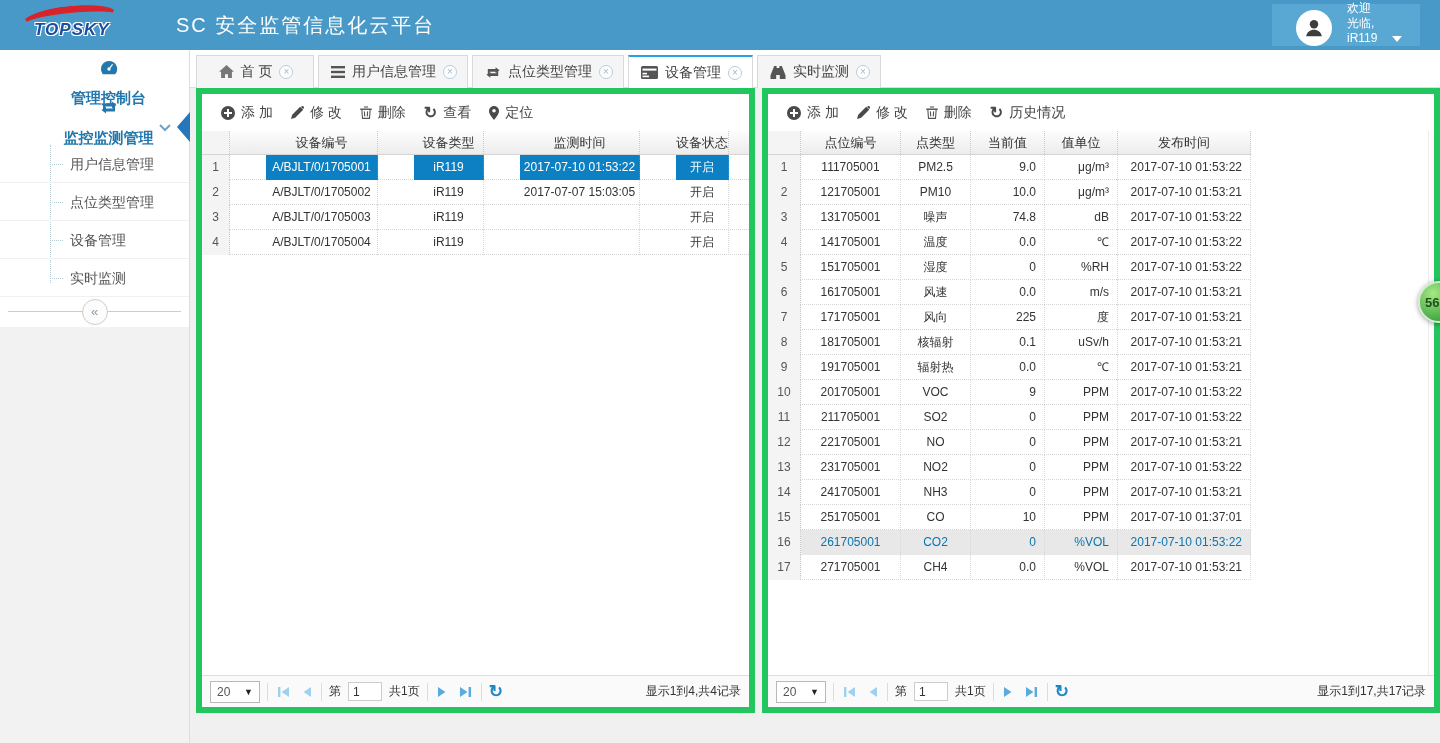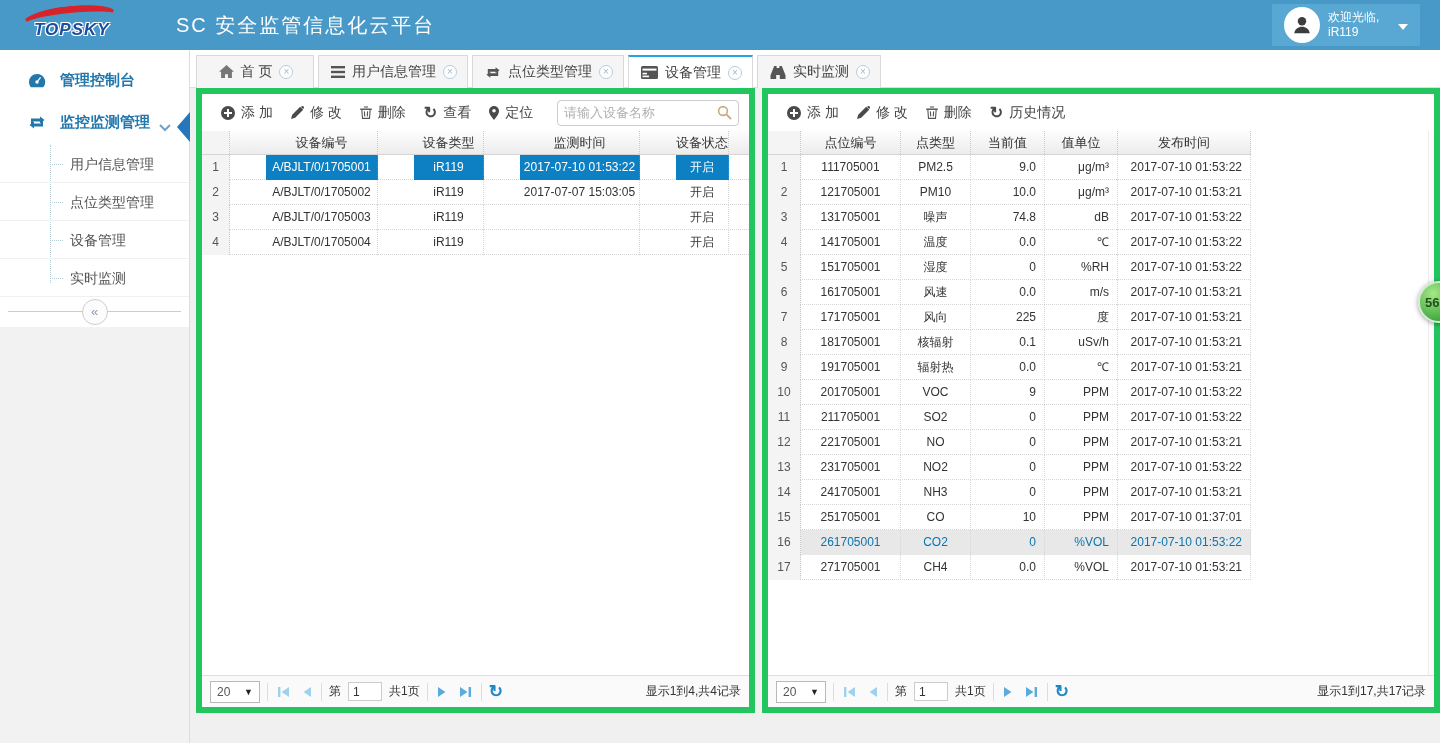--- a/index.html
+++ b/index.html
@@ -9,31 +9,31 @@
   
   .topbar { height:50px; background:#4899c7; position:relative; }
   .logo { position:absolute; left:24px; top:6px; width:120px; height:40px; }
   .logo .swoosh { position:absolute; left:-2px; top:0px; width:96px; height:26px;
       border:3px solid transparent; border-top:7px solid #d8232a; border-radius:50%; transform:rotate(-6deg); }
   .logo .logo-text { position:absolute; left:10px; top:14px; font-style:italic; font-weight:bold;
       font-size:17px; letter-spacing:1px; color:#1a4e9e;
       text-shadow:-1px -1px 0 #fff,1px -1px 0 #fff,-1px 1px 0 #fff,1px 1px 0 #fff,0 1px 0 #fff,0 -1px 0 #fff; }
   .app-title { position:absolute; left:176px; top:0; line-height:50px; color:#fff; font-size:20px; letter-spacing:2px; }
   .user-chip { position:absolute; right:20px; top:4px; width:148px; height:42px; background:#58a8d3;
-      display:flex; align-items:center; padding:0 12px; gap:8px; }
+      display:flex; align-items:flex-end; padding:0 24px; gap:15px; }
   .avatar { width:36px; height:36px; border-radius:50%; background:#fff; display:flex; align-items:center; justify-content:center; flex-shrink:0; }
   .user-text { color:#fff; font-size:12px; line-height:15px; flex:1; }
   .user-caret { flex-shrink:0; }
 
   
   .body { display:flex; height:693px; }
   .sidebar { width:190px; background:#f2f2f2; border-right:1px solid #ddd; display:flex; flex-direction:column; position:relative; }
   .menu { background:#fff; padding-top:10px; }
   .m-item { height:40px; display:flex; align-items:center; padding-left:28px; gap:14px;
-      color:#2277ac; font-weight:bold; font-size:15px; position:relative; cursor:pointer; }
+      color:#2277ac; font-weight:bold; font-size:15px; position:relative; cursor:pointer;flex-direction:column; }
   .m-item.group { height:45px; }
   .m-item .chev { position:absolute; right:18px; top:18px; }
   .side-arrow { position:absolute; right:-1px; top:62px; width:0; height:0;
       border-top:15px solid transparent; border-bottom:15px solid transparent; border-right:13px solid #2577b9; z-index:5; }
   .sub { position:relative; }
   .sub::before { content:''; position:absolute; left:50px; top:0; bottom:14px; border-left:1px dotted #b5cbd8; }
   .sub-item { height:38px; line-height:38px; padding-left:70px; color:#555; font-size:14px;
       border-bottom:1px solid #f0f0f0; position:relative; cursor:pointer; }
   .sub-item::before { content:''; position:absolute; left:50px; top:19px; width:13px; border-top:1px dotted #b5cbd8; }
   .collapse-bar { height:30px; background:#fff; position:relative; }
@@ -287,29 +287,20 @@
                 <div class="tool">
                   <span class="icn">
                     <svg width="10" height="14" viewBox="0 0 10 14">
                       <path fill="#4a4a4a" d="M5 0C2.2 0 0 2.2 0 5c0 3.5 5 9 5 9s5-5.5 5-9c0-2.8-2.2-5-5-5z"></path>
                       <circle cx="5" cy="4.8" r="1.8" fill="#fff"></circle>
                     </svg>
                   </span>
                   <span>定位</span>
                 </div>
               </div>
-            <div class="search-box">
-              <input placeholder="请输入设备名称" style="">
-              <span class="icn">
-                <svg width="15" height="15" viewBox="0 0 15 15">
-                    <circle cx="6" cy="6" r="4.4" fill="none" stroke="#c7ab7c" stroke-width="1.6"></circle>
-                    <line x1="9.4" y1="9.4" x2="14" y2="14" stroke="#c7ab7c" stroke-width="1.8"></line>
-                  </svg>
-              </span>
-            </div>
           </div>
           <div class="tblwrap">
             <div class="tbl-header grid-left">
                 <div class="hcell num-cell"></div>
                 <div class="hcell">设备编号</div>
                 <div class="hcell">设备类型</div>
                 <div class="hcell">监测时间</div>
                 <div class="hcell">设备状态</div>
                 <div class="hcell">企业名称</div>
               </div>

